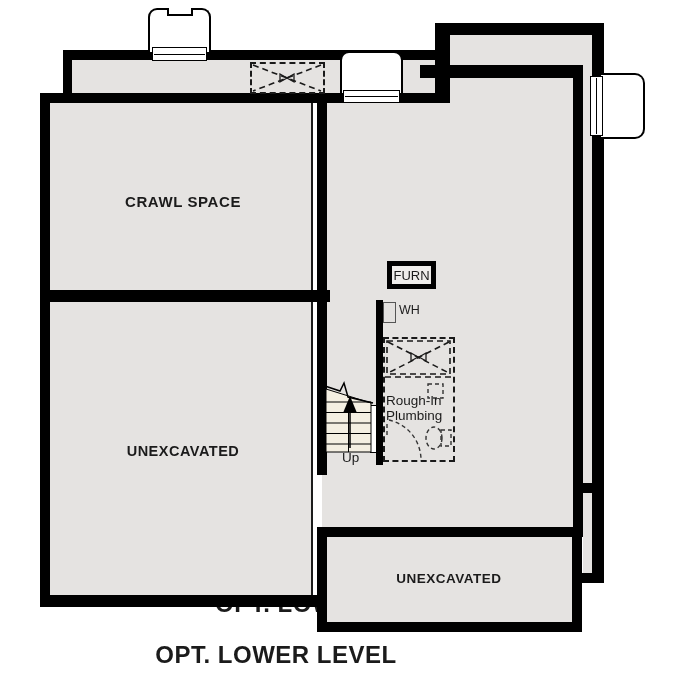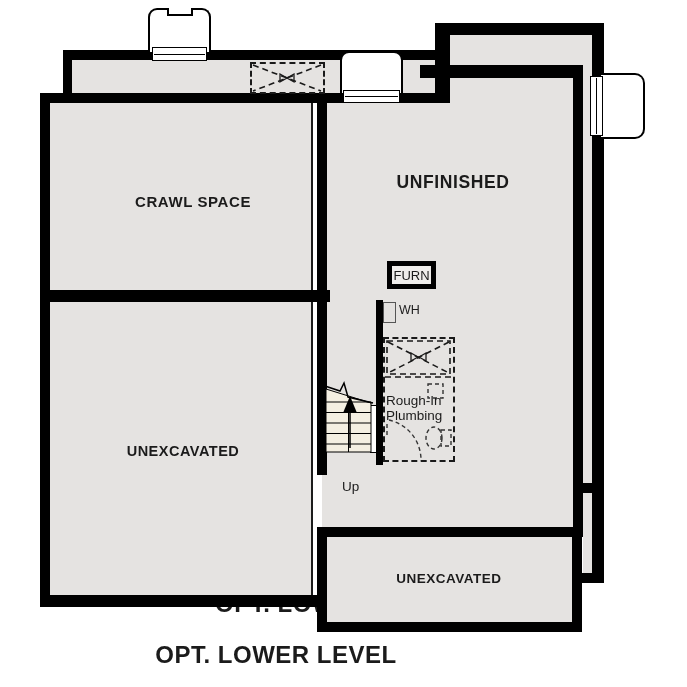--- a/index.html
+++ b/index.html
@@ -121,34 +121,34 @@
     <polygon points="350,396 343,413 357,413" fill="#000"></polygon>
     <path d="M350,413 L350,448" stroke="#000" stroke-width="1.5"></path>
 
     <g stroke="#000" stroke-width="1">
       <path d="M154,54.5 L205,54.5"></path>
       <path d="M345,96.5 L398,96.5"></path>
       <path d="M596.5,78 L596.5,134"></path>
     </g>
   </svg>
 
-  <div class="label bold center" style="left:193px;top:193px;font-size:15px;letter-spacing:0.6px;">CRAWL SPACE</div>
+  <div class="label bold center" style="left:183px;top:193px;font-size:15px;letter-spacing:0.6px;">CRAWL SPACE</div>
 
   <div class="label bold center" style="left:453px;top:172px;font-size:17.5px;letter-spacing:0.6px;line-height:21px;">
-    <span>UNFINISHED</span><br>
+    <br>
   </div>
 
   <div class="label bold center" style="left:183px;top:443px;font-size:14.5px;letter-spacing:0.5px;">UNEXCAVATED</div>
 
   <div class="label bold center" style="left:449px;top:571px;font-size:13.5px;letter-spacing:0.5px;">UNEXCAVATED</div>
 
   <div class="label" style="left:399px;top:303px;font-size:12.5px;">WH</div>
 
   <div class="label" style="left:386px;top:394px;font-size:13.5px;line-height:14.5px;">
     <span>Rough-In</span><br>
     <span>Plumbing</span>
   </div>
 
-  <div class="label" style="left:342px;top:450px;font-size:13.5px;margin-top:29px;">Up</div>
+  <div class="label" style="left:342px;top:450px;font-size:13.5px;">Up</div>
 
   <div class="label bold center" style="left:276px;top:641px;font-size:24px;letter-spacing:0.5px;">OPT. LOWER LEVEL</div>
 
 </div>
 
 </body></html>

